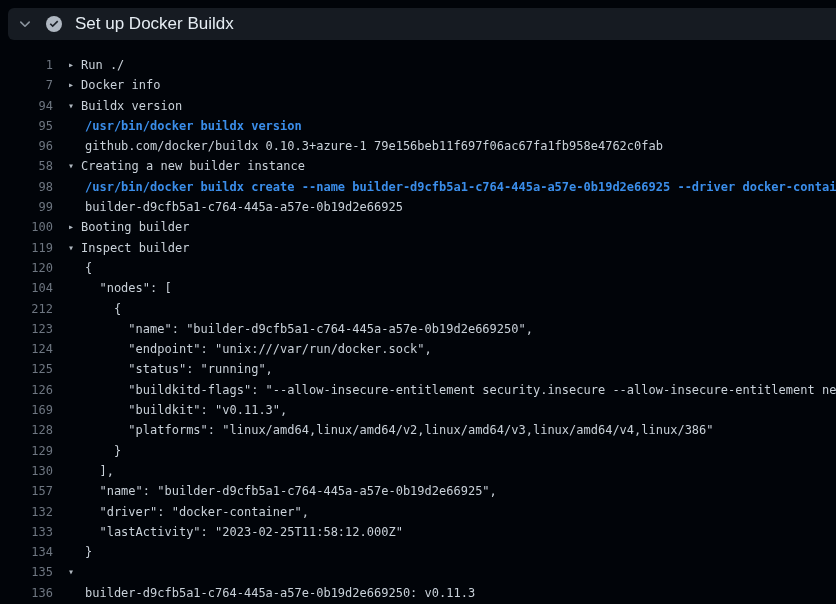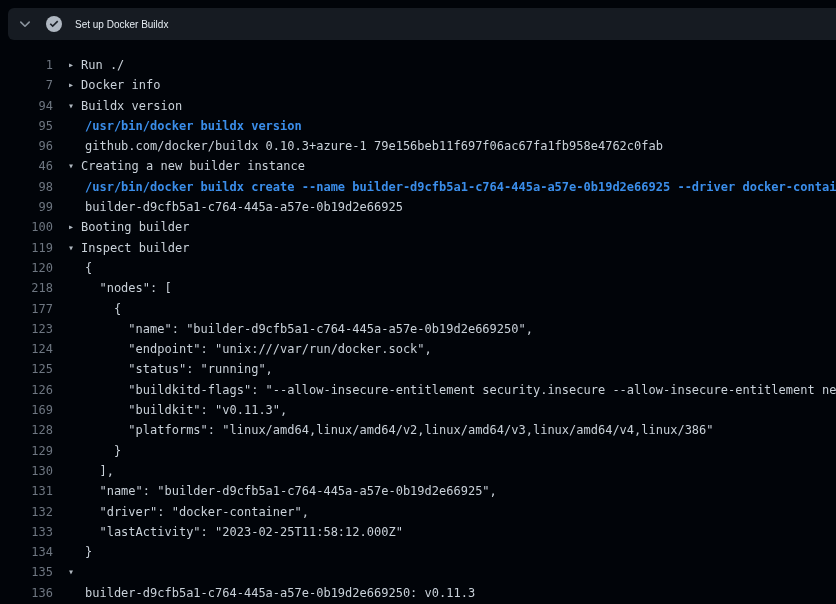--- a/index.html
+++ b/index.html
@@ -30,21 +30,21 @@
     flex: none;
   }
   .check-wrap {
     margin-left: 14px;
     width: 16px; height: 16px;
     flex: none;
   }
   .step-title {
     margin-left: 13px;
     font-family: "Liberation Sans", sans-serif;
-    font-size: 10px;
+    font-size: 17px;
     color: #e6edf3;
     white-space: nowrap;
   }
 
   
   .log {
     position: absolute;
     top: 55px; left: 0; right: 0;
   }
   .row {
@@ -122,21 +122,21 @@
     <span class="num">95</span>
     <span class="arrow spacer"></span>
     <span class="txt command">/usr/bin/docker buildx version</span>
   </div>
       <div class="row">
     <span class="num">96</span>
     <span class="arrow spacer"></span>
     <span class="txt">github.com/docker/buildx 0.10.3+azure-1 79e156beb11f697f06ac67fa1fb958e4762c0fab</span>
   </div>
       <div class="row group">
-    <span class="num">46</span>
+    <span class="num">58</span>
     <span class="arrow">▾</span>
     <span class="txt">Creating a new builder instance</span>
   </div>
       <div class="row">
     <span class="num">98</span>
     <span class="arrow spacer"></span>
     <span class="txt command">/usr/bin/docker buildx create --name builder-d9cfb5a1-c764-445a-a57e-0b19d2e66925 --driver docker-container</span>
   </div>
       <div class="row">
     <span class="num">99</span>
@@ -152,26 +152,26 @@
     <span class="num">119</span>
     <span class="arrow">▾</span>
     <span class="txt">Inspect builder</span>
   </div>
       <div class="row">
     <span class="num">120</span>
     <span class="arrow spacer"></span>
     <span class="txt">{</span>
   </div>
       <div class="row">
-    <span class="num">218</span>
+    <span class="num">104</span>
     <span class="arrow spacer"></span>
     <span class="txt">  "nodes": [</span>
   </div>
       <div class="row">
-    <span class="num">177</span>
+    <span class="num">212</span>
     <span class="arrow spacer"></span>
     <span class="txt">    {</span>
   </div>
       <div class="row">
     <span class="num">123</span>
     <span class="arrow spacer"></span>
     <span class="txt">      "name": "builder-d9cfb5a1-c764-445a-a57e-0b19d2e669250",</span>
   </div>
       <div class="row">
     <span class="num">124</span>
@@ -202,21 +202,21 @@
     <span class="num">129</span>
     <span class="arrow spacer"></span>
     <span class="txt">    }</span>
   </div>
       <div class="row">
     <span class="num">130</span>
     <span class="arrow spacer"></span>
     <span class="txt">  ],</span>
   </div>
       <div class="row">
-    <span class="num">131</span>
+    <span class="num">157</span>
     <span class="arrow spacer"></span>
     <span class="txt">  "name": "builder-d9cfb5a1-c764-445a-a57e-0b19d2e66925",</span>
   </div>
       <div class="row">
     <span class="num">132</span>
     <span class="arrow spacer"></span>
     <span class="txt">  "driver": "docker-container",</span>
   </div>
       <div class="row">
     <span class="num">133</span>

